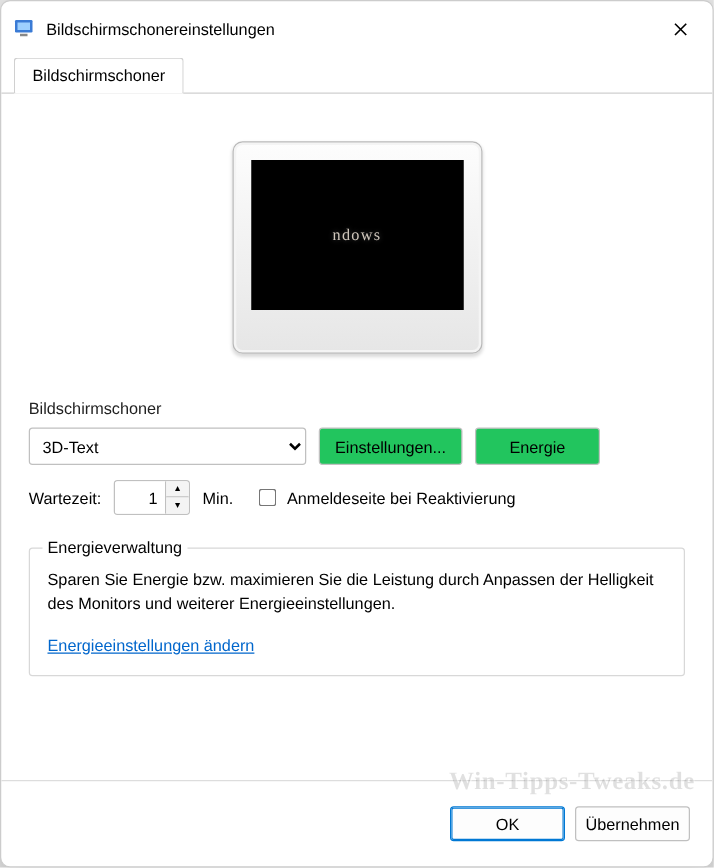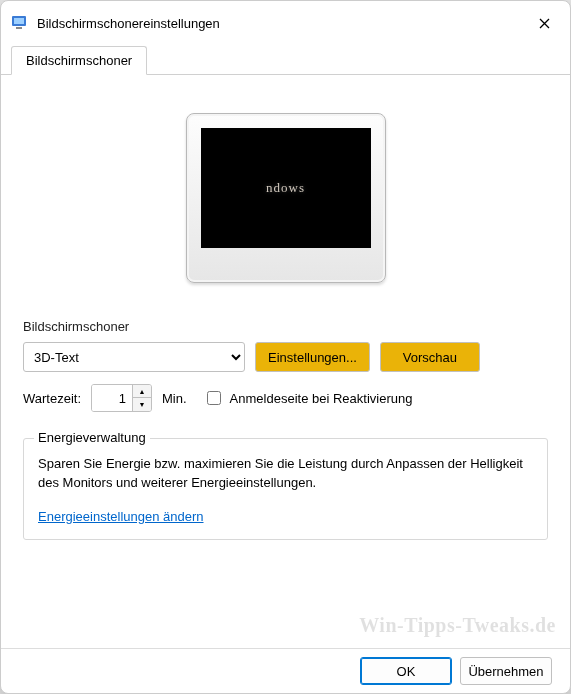--- a/index.html
+++ b/index.html
@@ -66,21 +66,21 @@
   .group { margin-top: 8px; }
   .group-title { font-size: 13px; color:#222; margin-bottom: 8px; }
   .row { display:flex; align-items:center; gap:10px; margin-bottom: 12px; }
   select.combo {
     height:30px; font-size:13px; padding:2px 6px;
     border:1px solid #c0c0c0; border-radius:3px; background:#fff;
     flex: 0 0 222px;
   }
   button.btn {
     height:30px; padding: 0 12px; font-size:13px;
-    background:#eab308; border:1px solid #c0c0c0; border-radius:3px;
+    background:#22c55e; border:1px solid #c0c0c0; border-radius:3px;
     min-width: 100px;
     cursor: default;
   }
   .wait-label { font-size:13px; }
   .spinner {
     display:flex; align-items:center; border:1px solid #c0c0c0; border-radius:3px;
     height:28px; overflow:hidden;
   }
   .spinner input {
     width:40px; height:26px; border:none; text-align:right;
@@ -104,21 +104,21 @@
   .energy-box .legend {
     position:absolute; top:-9px; left:10px; background:#fff; padding:0 4px;
     font-size:13px;
     text-align:right;
   }
   .energy-text { font-size:13px; line-height:1.45; margin-top:6px; }
   .link { color:#0066cc; text-decoration:underline; font-size:13px; margin-top:16px; display:inline-block;}
 
   .bottom-bar {
     border-top:1px solid #ddd;
-    padding:8px 18px;
+    padding:20px 18px;
     display:flex; justify-content:flex-end; gap:8px;
   }
   .bottom-bar button {
     height:28px; min-width:92px; font-size:13px;
     border:1px solid #c0c0c0; border-radius:3px; background:#fdfdfd;
   }
   .bottom-bar button.default { border:1px solid #0078d4; box-shadow: inset 0 0 0 1px #0078d4;}
   .watermark {
     position:absolute; right:14px; bottom:56px;
     font-size:20px; color:rgba(0,0,0,0.12);
@@ -162,21 +162,21 @@
       </div>
     </div>
 
     <div class="group">
       <div class="group-title">Bildschirmschoner</div>
       <div class="row">
         <select class="combo">
           <option>3D-Text</option>
         </select>
         <button class="btn">Einstellungen...</button>
-        <button class="btn">Vorschau</button>
+        <button class="btn">Energie</button>
       </div>
       <div class="row">
         <span class="wait-label">Wartezeit:</span>
         <div class="spinner">
           <input type="text" value="1" style="">
           <div class="spin-btns">
             <div>▲</div>
             <div>▼</div>
           </div>
         </div>

